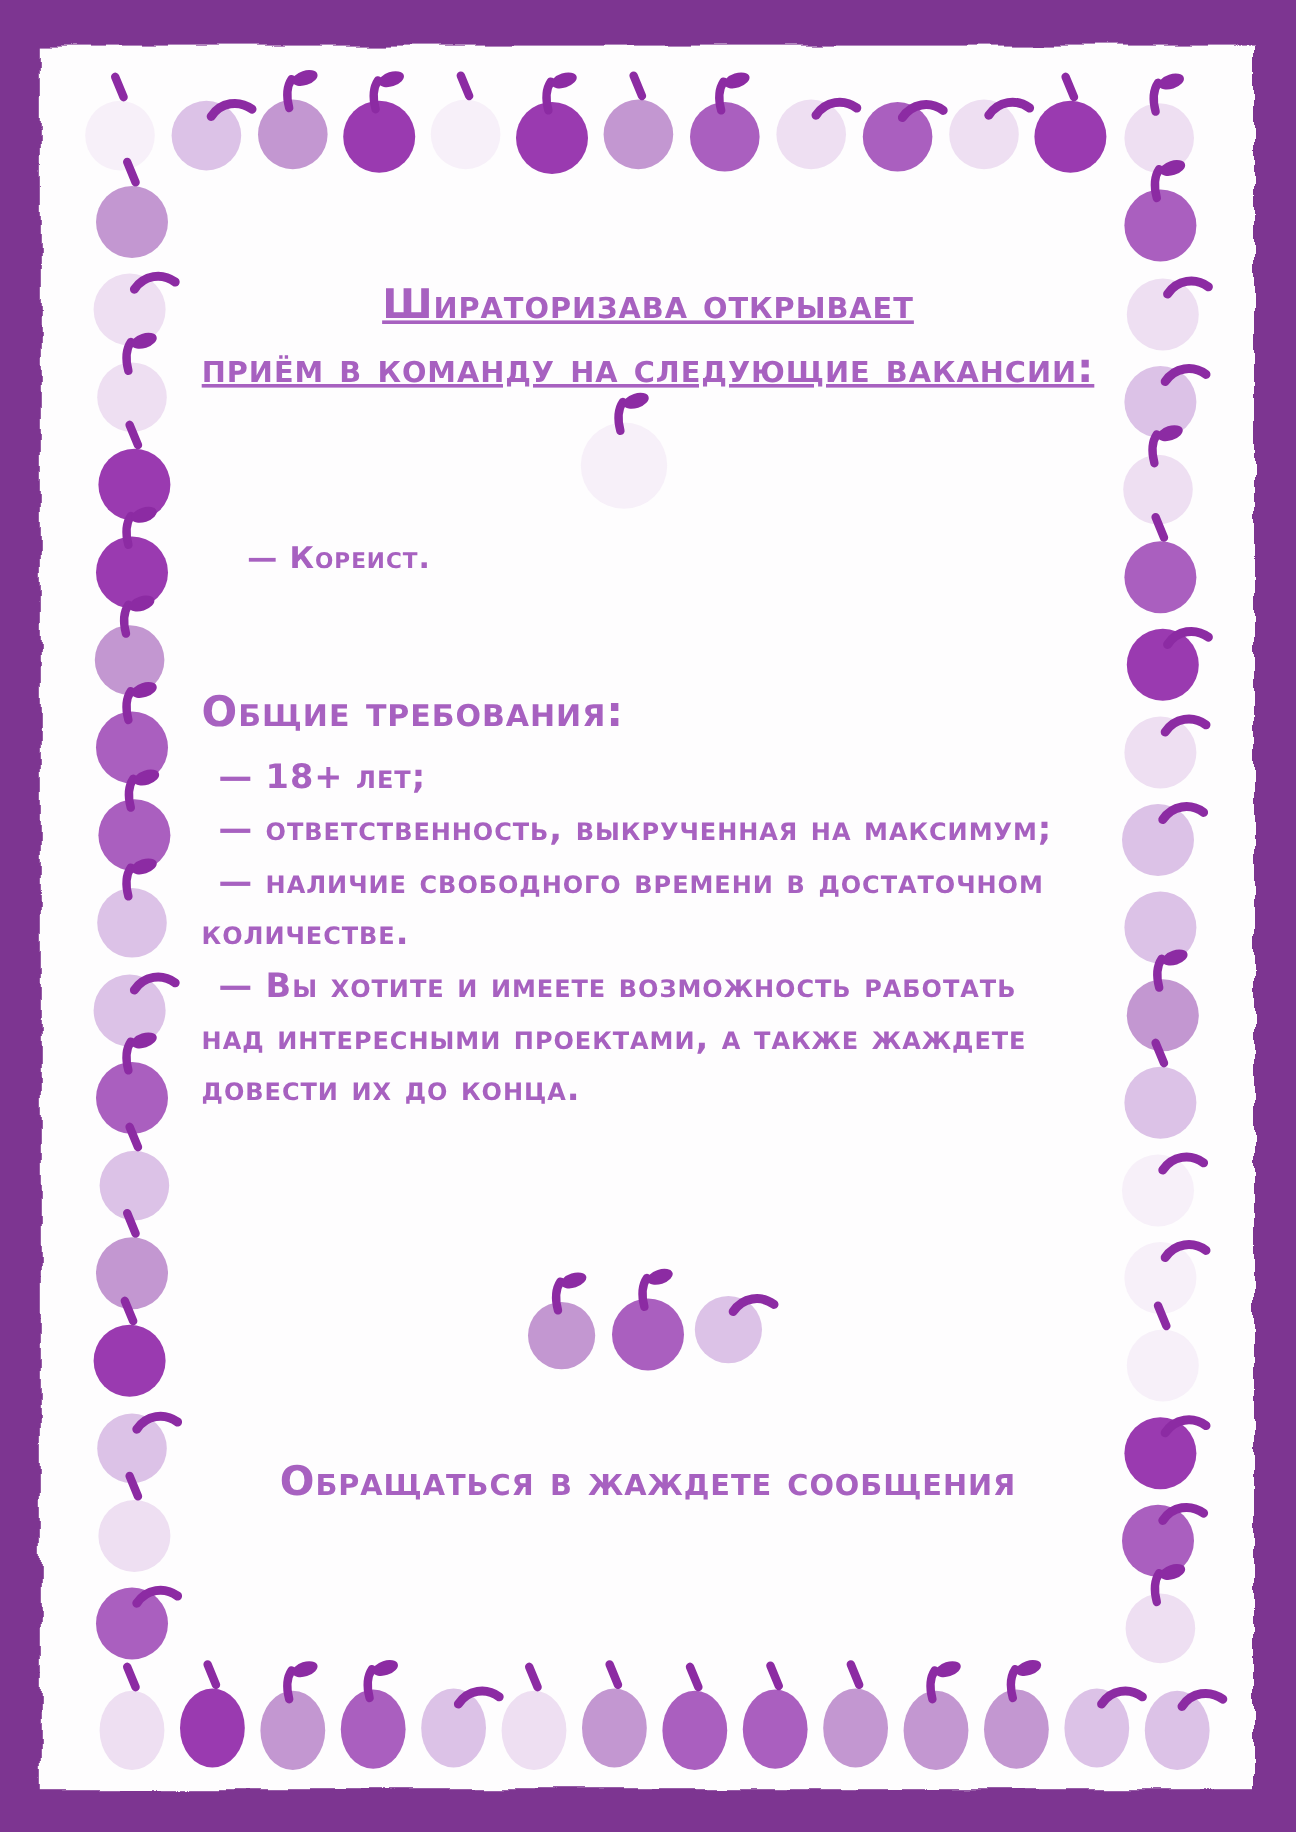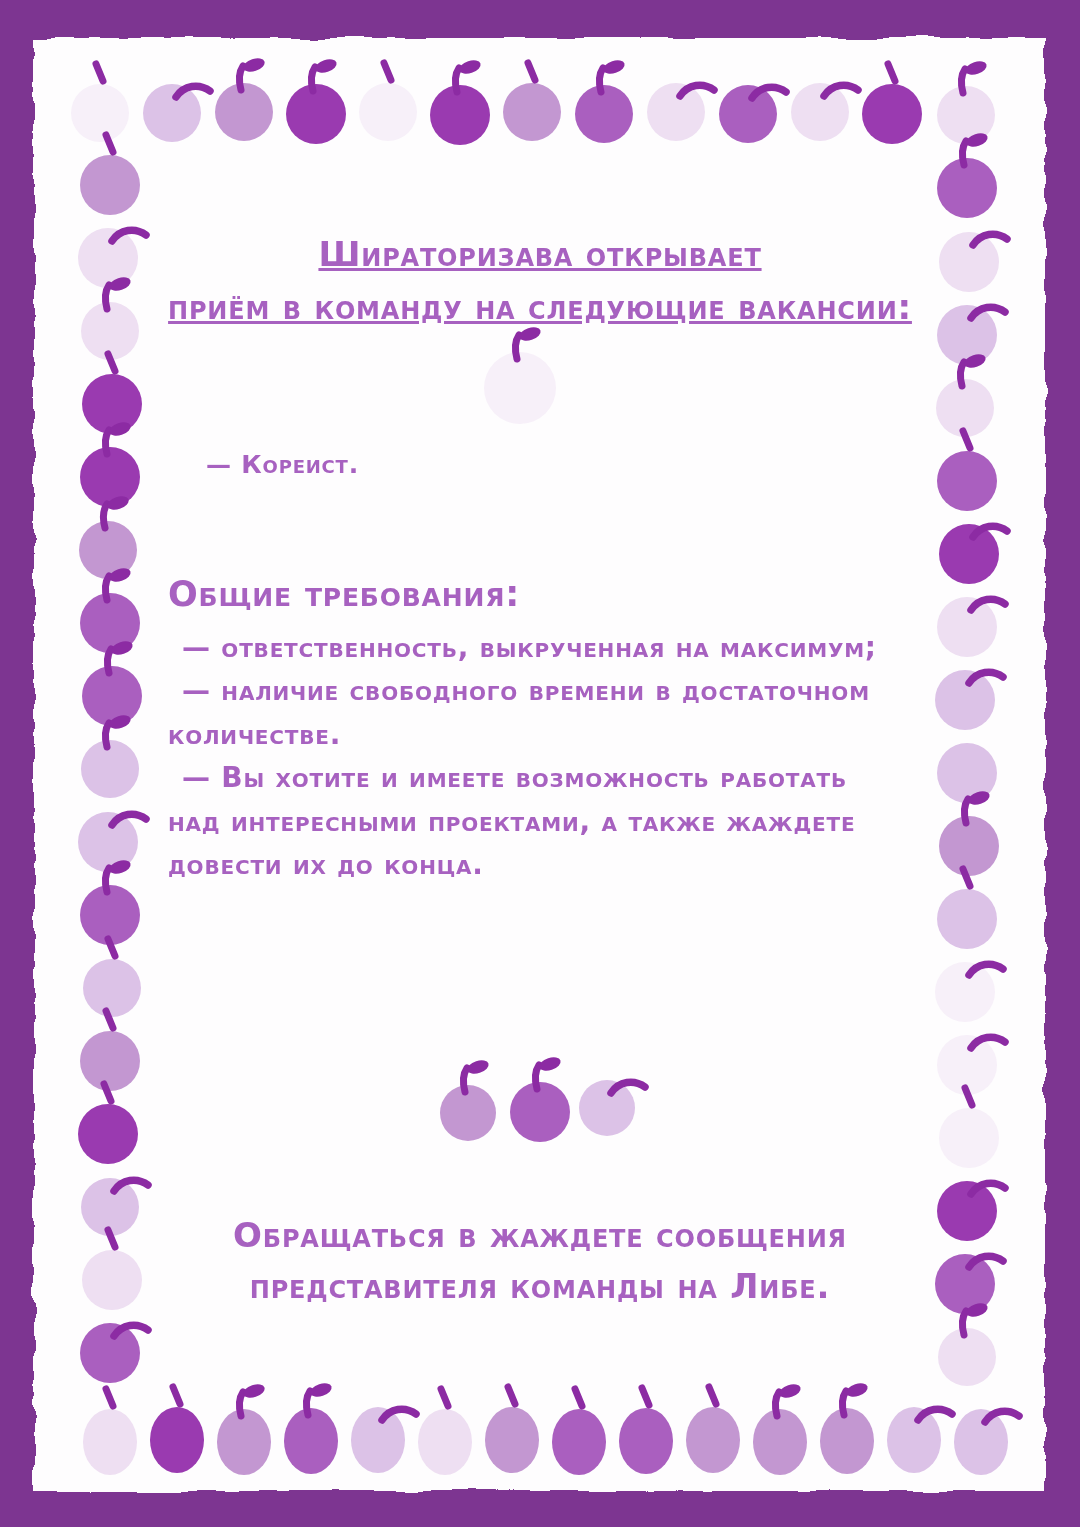--- a/index.html
+++ b/index.html
@@ -249,24 +249,24 @@
     <div class="title">
       <div>Шираторизава открывает</div>
       <div>приём в команду на следующие вакансии:</div>
     </div>
 
     <div class="vacancy">— Кореист.</div>
 
     <div class="req-heading">Общие требования:</div>
 
     <div class="req-list">
+      <p>— 18+ лет;</p>
       <p>— ответственность, выкрученная на максимум;</p>
       <p>— наличие свободного времени в достаточном количестве.</p>
       <p>— Вы хотите и имеете возможность работать над интересными проектами, а также жаждете довести их до конца.</p>
     </div>
 
     <div class="footer">
       <div>Обращаться в жаждете сообщения</div>
-      <div>представителя команды на Либе.</div>
     </div>
 
   </div>
 </div>
 
 </body></html>

